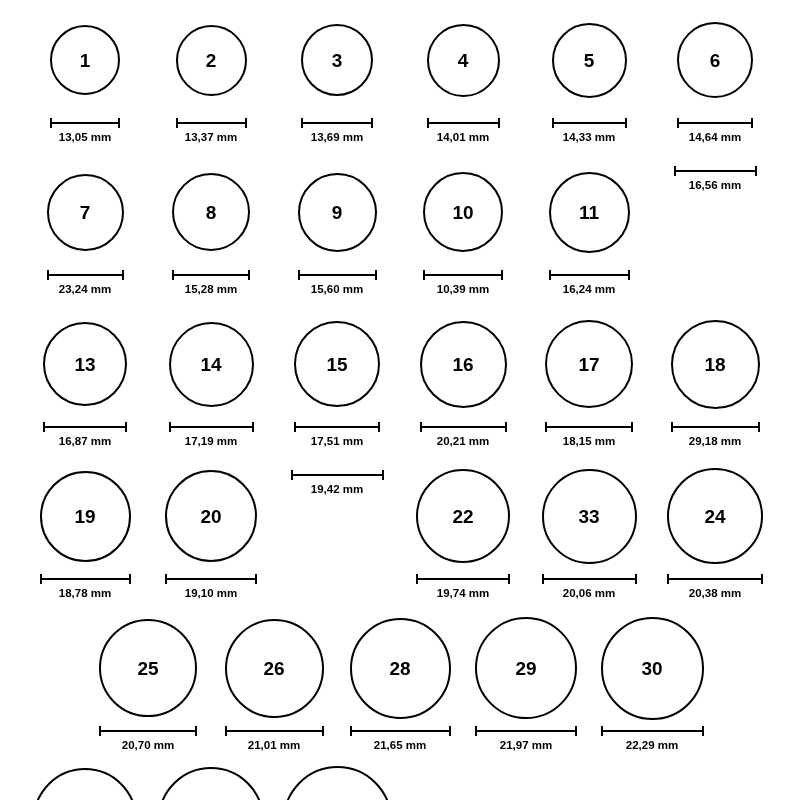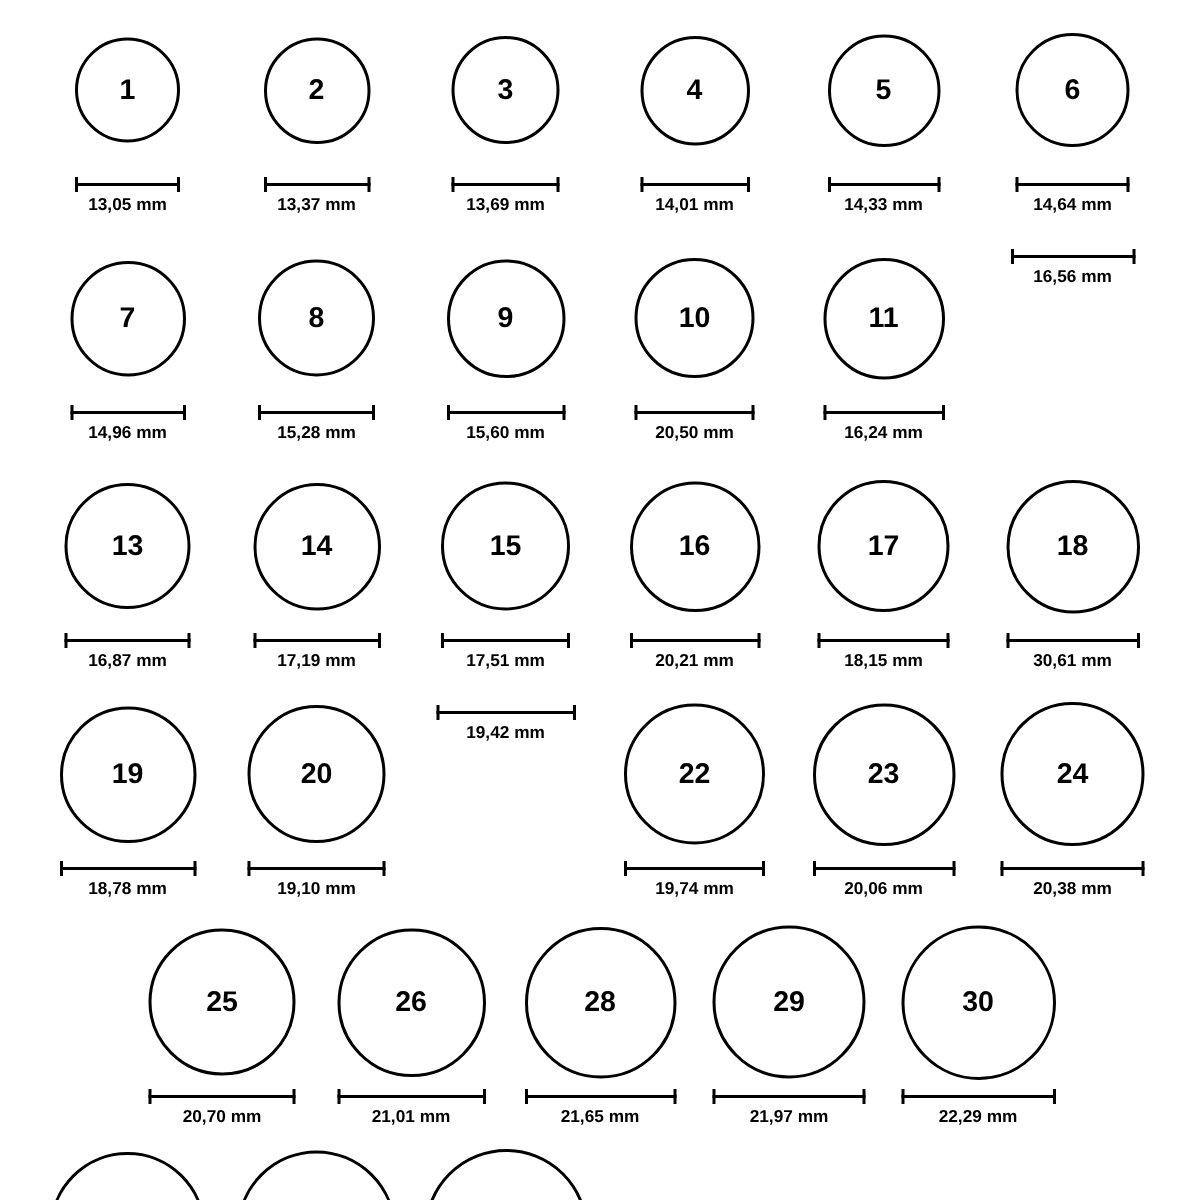--- a/index.html
+++ b/index.html
@@ -173,21 +173,21 @@
         <div class="circle-wrap" style="height: 104px;">
           <div class="ring" style="width: 77px; height: 77px; border-color: rgb(0, 0, 0);">
             <span class="ring-number">7</span>
           </div>
         </div>
         <div class="measure" style="width: 77px;">
           <div class="bar"></div>
           <div class="cap left"></div>
           <div class="cap right"></div>
         </div>
-        <div class="mm-label">14,96 mm</div>
+        <div class="mm-label">23,24 mm</div>
       </div>
       <div class="cell">
         <div class="circle-wrap" style="height: 104px;">
           <div class="ring" style="width: 78px; height: 78px; border-color: rgb(0, 0, 0);">
             <span class="ring-number">8</span>
           </div>
         </div>
         <div class="measure" style="width: 78px;">
           <div class="bar"></div>
           <div class="cap left"></div>
@@ -212,21 +212,21 @@
         <div class="circle-wrap" style="height: 104px;">
           <div class="ring" style="width: 80px; height: 80px; border-color: rgb(0, 0, 0);">
             <span class="ring-number">10</span>
           </div>
         </div>
         <div class="measure" style="width: 80px;">
           <div class="bar"></div>
           <div class="cap left"></div>
           <div class="cap right"></div>
         </div>
-        <div class="mm-label">20,50 mm</div>
+        <div class="mm-label">10,39 mm</div>
       </div>
       <div class="cell">
         <div class="circle-wrap" style="height: 104px;">
           <div class="ring" style="width: 81px; height: 81px; border-color: rgb(0, 0, 0);">
             <span class="ring-number">11</span>
           </div>
         </div>
         <div class="measure" style="width: 81px;">
           <div class="bar"></div>
           <div class="cap left"></div>
@@ -313,21 +313,21 @@
         <div class="circle-wrap" style="height: 104px;">
           <div class="ring" style="width: 89px; height: 89px; border-color: rgb(0, 0, 0);">
             <span class="ring-number">18</span>
           </div>
         </div>
         <div class="measure" style="width: 89px;">
           <div class="bar"></div>
           <div class="cap left"></div>
           <div class="cap right"></div>
         </div>
-        <div class="mm-label">30,61 mm</div>
+        <div class="mm-label">29,18 mm</div>
       </div>
     </div>
     <div class="row" style="margin-bottom: 17px;">
       <div class="cell">
         <div class="circle-wrap" style="height: 104px;">
           <div class="ring" style="width: 91px; height: 91px; border-color: rgb(0, 0, 0);">
             <span class="ring-number">19</span>
           </div>
         </div>
         <div class="measure" style="width: 91px;">
@@ -367,21 +367,21 @@
         <div class="measure" style="width: 94px;">
           <div class="bar"></div>
           <div class="cap left"></div>
           <div class="cap right"></div>
         </div>
         <div class="mm-label">19,74 mm</div>
       </div>
       <div class="cell">
         <div class="circle-wrap" style="height: 104px;">
           <div class="ring" style="width: 95px; height: 95px; border-color: rgb(0, 0, 0);">
-            <span class="ring-number">23</span>
+            <span class="ring-number">33</span>
           </div>
         </div>
         <div class="measure" style="width: 95px;">
           <div class="bar"></div>
           <div class="cap left"></div>
           <div class="cap right"></div>
         </div>
         <div class="mm-label">20,06 mm</div>
       </div>
       <div class="cell">

